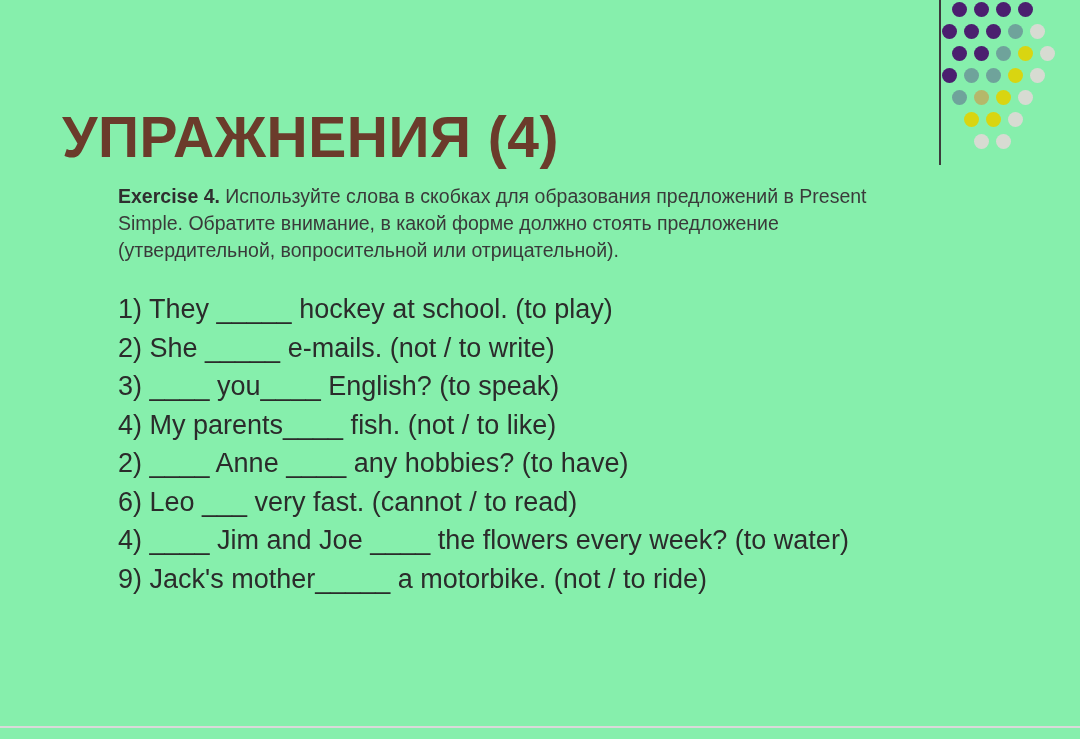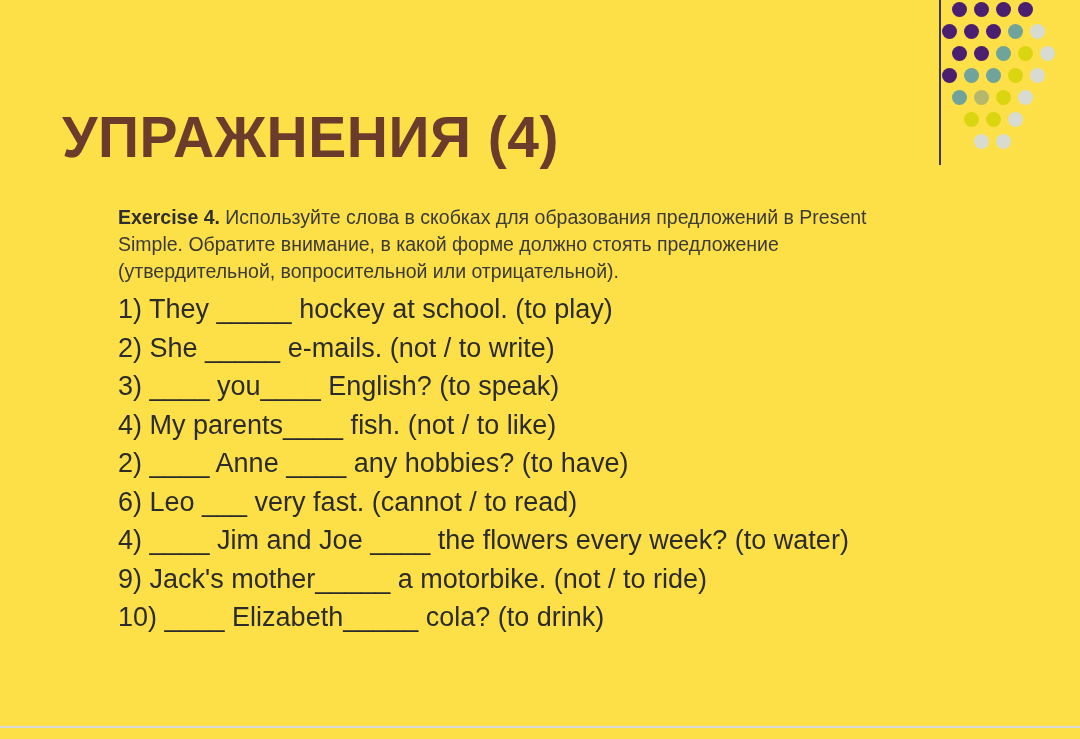--- a/index.html
+++ b/index.html
@@ -8,21 +8,21 @@
     background: #ffffff;
   }
   body {
     font-family: "Liberation Sans", sans-serif;
     color: #231f20;
   }
   #slide {
     position: relative;
     width: 1080px;
     height: 739px;
-    background: #fde047;
+    background: #86efac;
     overflow: hidden;
   }
 
   
   #dot-grid {
     position: absolute;
     top: 0px;
     left: 940px;
     width: 140px;
     height: 160px;
@@ -53,21 +53,21 @@
     line-height: 62px;
     color: #6b3b2b;
     letter-spacing: 0.5px;
     white-space: nowrap;
   }
 
   
   #instruction {
     position: absolute;
     left: 118px;
-    top: 184px;
+    top: 163px;
     width: 800px;
     font-size: 19.5px;
     line-height: 27px;
     color: #3a3a3a;
   }
   #instruction .lead {
     font-weight: bold;
     color: #2f2f2f;
   }
 
@@ -141,17 +141,16 @@
 
   <div id="exercise-list">
     <div class="item">1) They _____ hockey at school. (to play)</div>
     <div class="item">2) She _____ e-mails. (not / to write)</div>
     <div class="item">3) ____ you____ English? (to speak)</div>
     <div class="item">4) My parents____ fish. (not / to like)</div>
     <div class="item">2) ____ Anne ____ any hobbies? (to have)</div>
     <div class="item">6) Leo ___ very fast. (cannot / to read)</div>
     <div class="item">4) ____ Jim and Joe ____ the flowers every week? (to water)</div>
     <div class="item">9) Jack's mother_____ a motorbike. (not / to ride)</div>
-    <div class="item">10) ____ Elizabeth_____ cola? (to drink)</div>
   </div>
 
   <div id="bottom-rule"></div>
 </div>
 
 </body></html>

